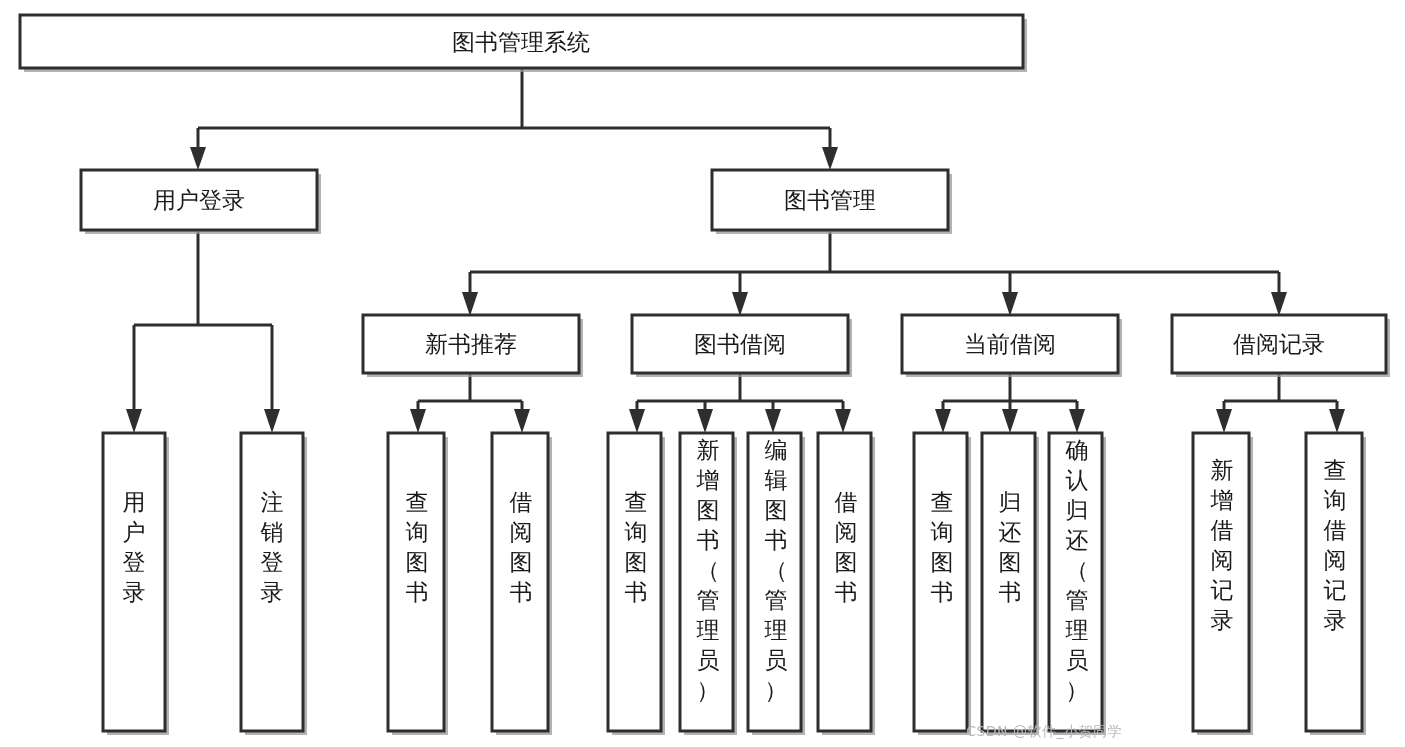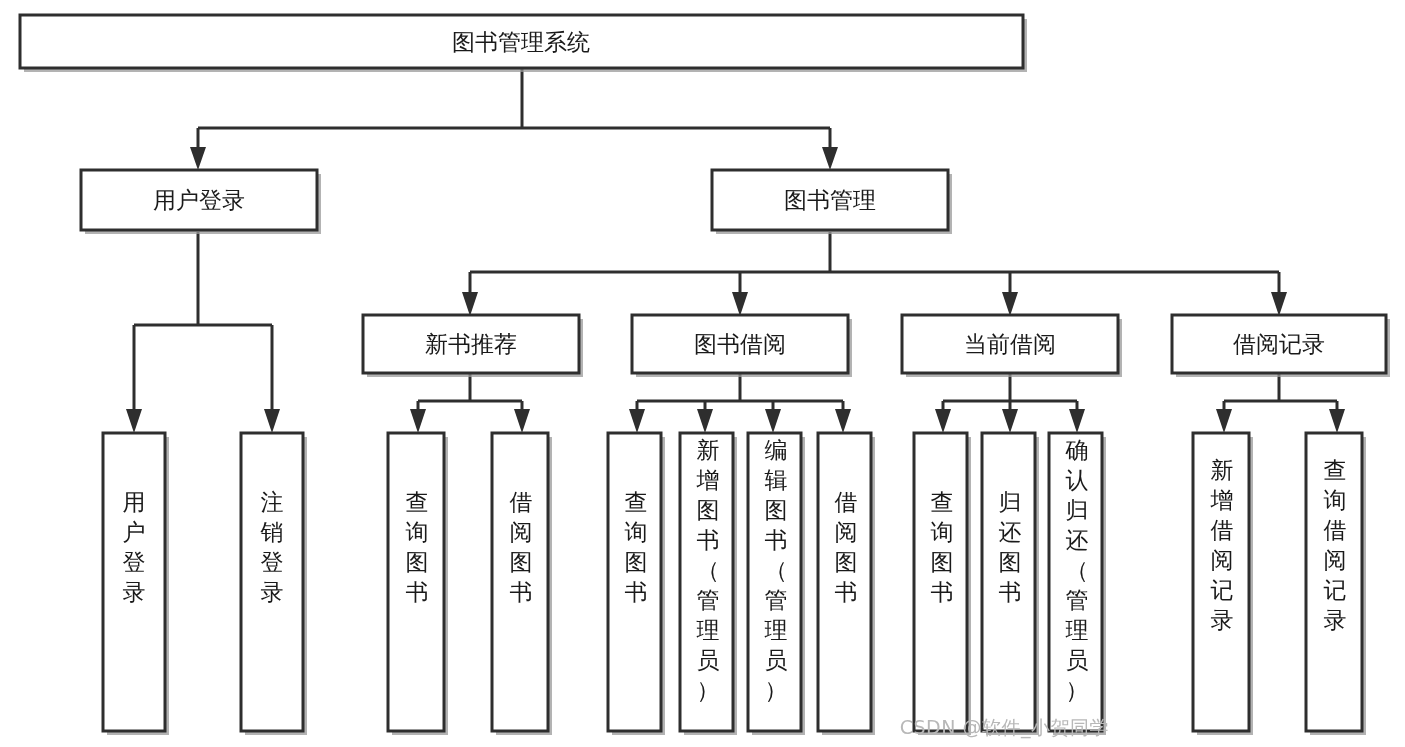--- a/index.html
+++ b/index.html
@@ -53,24 +53,24 @@
     dominant-baseline: middle;
   }
   .node-label-vert {
     font-family: "DejaVu Sans", "Liberation Sans", sans-serif;
     fill: #1a1a1a;
     font-size: 23px;
     text-anchor: middle;
   }
   .watermark {
     position: absolute;
-    right: 27px;
+    right: 14px;
     bottom: 6px;
     font-family: "DejaVu Sans", "Liberation Sans", sans-serif;
-    font-size: 19px;
+    font-size: 14px;
     color: #b8b8b8;
     white-space: nowrap;
     letter-spacing: 0.5px;
   }
 </style>
 </head>
 <body>
 
 <div id="diagram-root">
 

